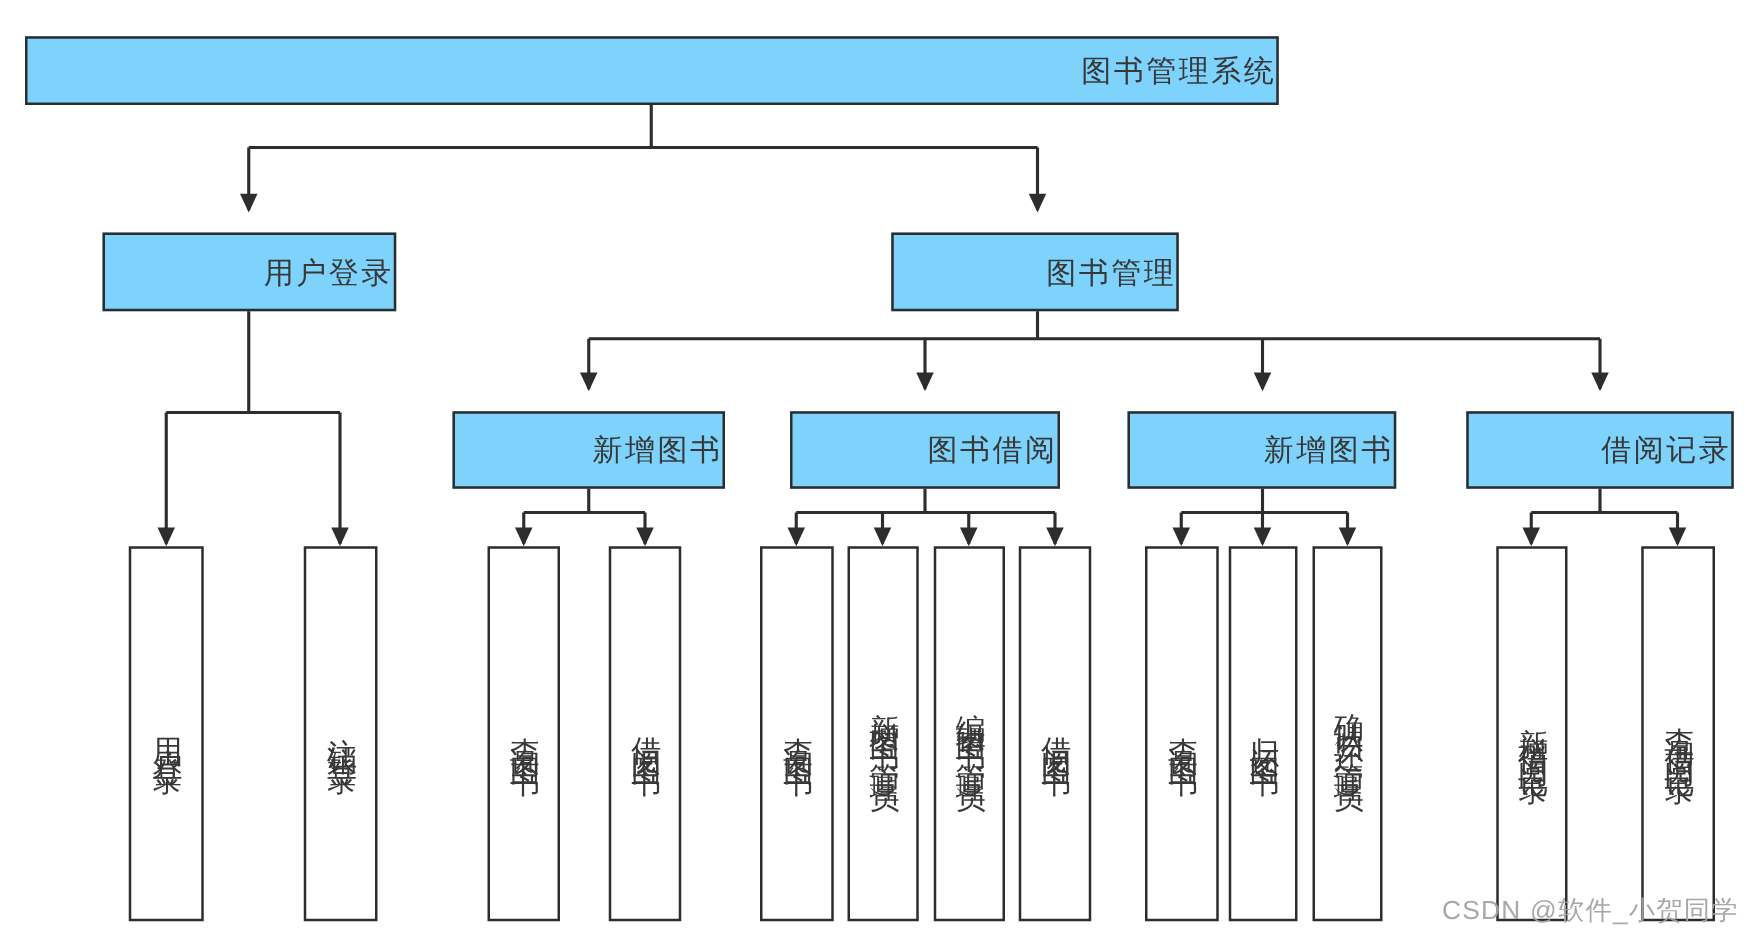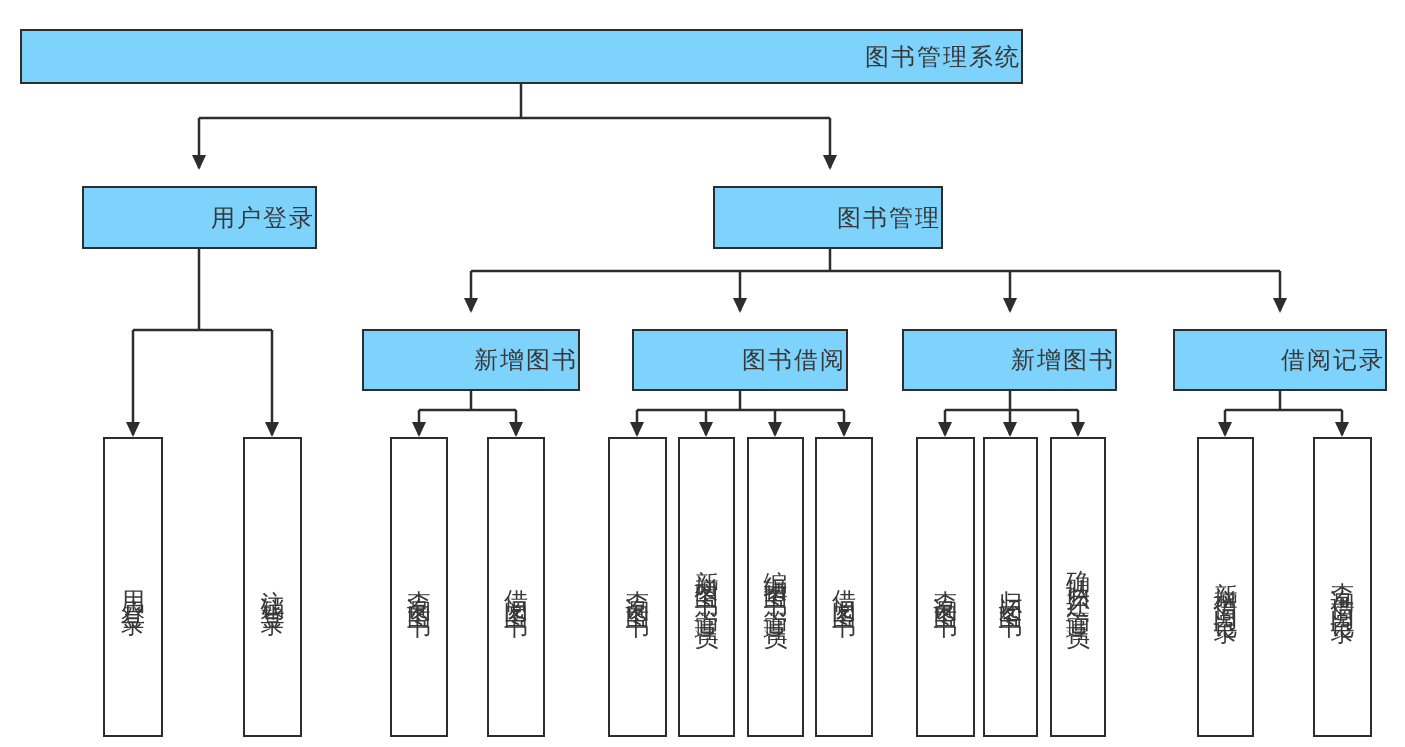--- a/index.html
+++ b/index.html
@@ -138,14 +138,15 @@
     <span class="vtext">确认归还（管理员）</span>
   </div>
 
   <div class="vbox" style="left:1197px; width:57px;">
     <span class="vtext">新增借阅记录</span>
   </div>
   <div class="vbox" style="left:1313px; width:59px;">
     <span class="vtext">查询借阅记录</span>
   </div>
 
+  <div class="watermark">CSDN @软件_小贺同学</div>
 
 </div>
 
 </body></html>

